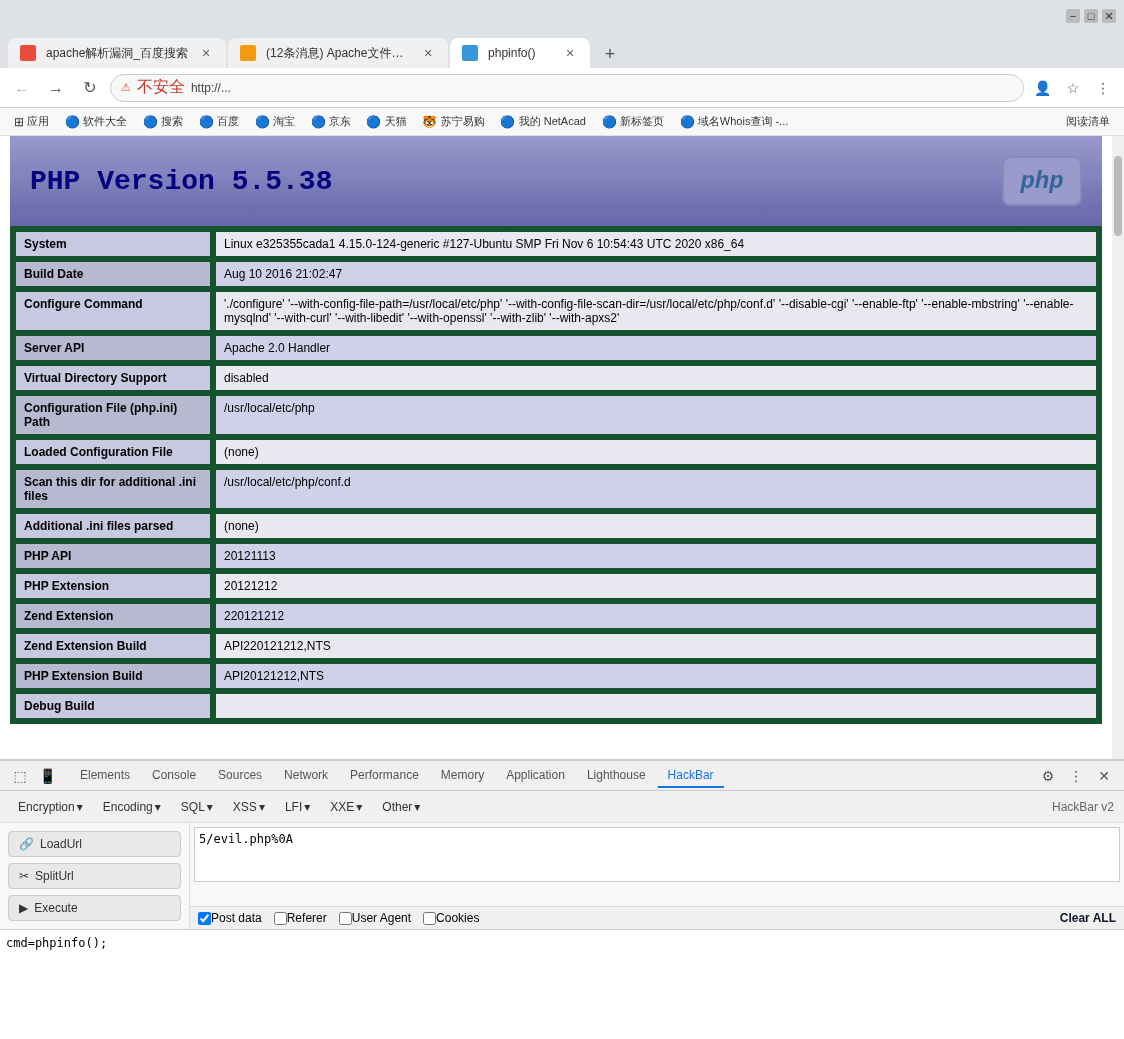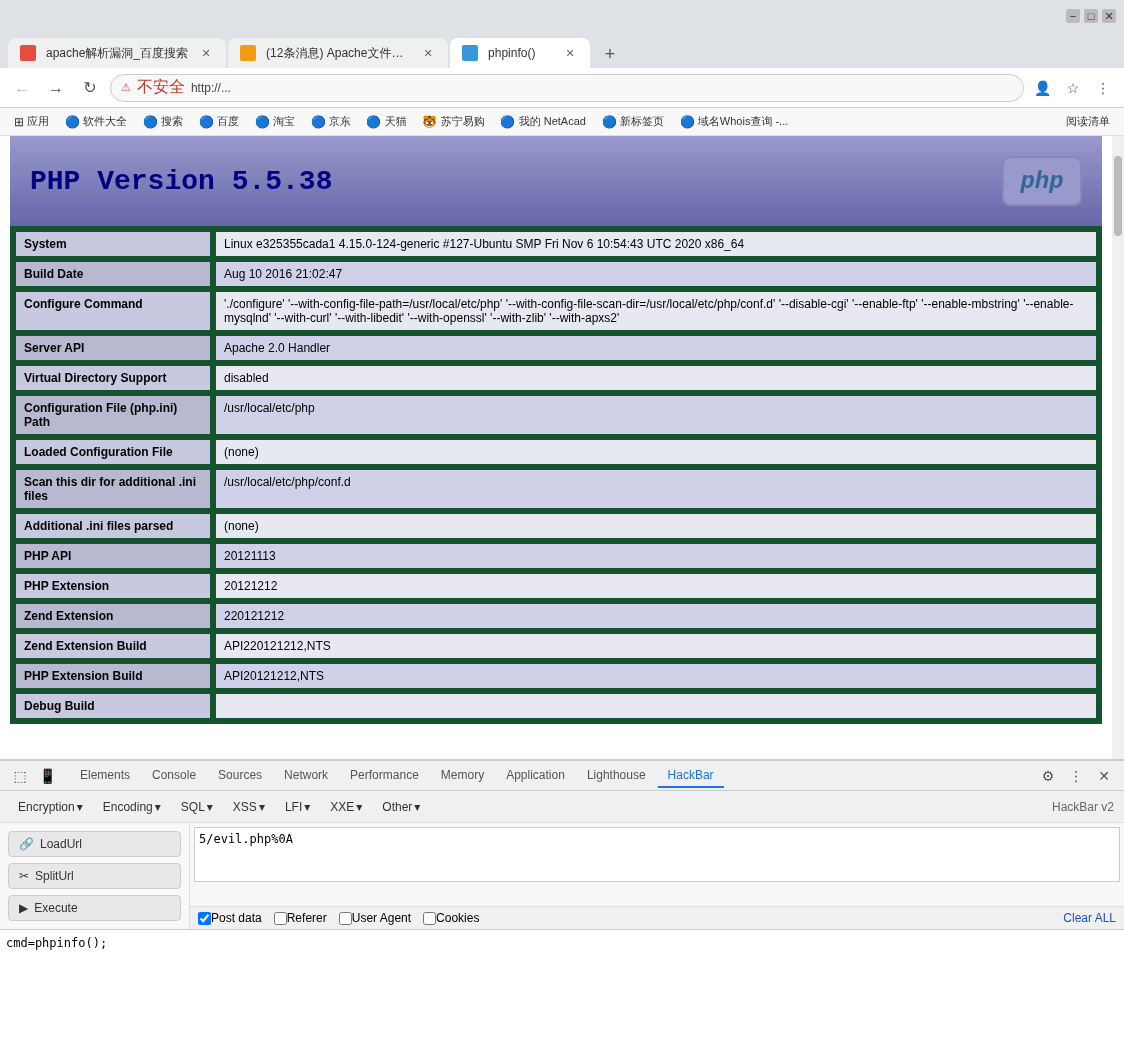--- a/index.html
+++ b/index.html
@@ -63,21 +63,21 @@
     .hackbar-body { display: flex; flex: 1; }
     .hackbar-left { width: 190px; display: flex; flex-direction: column; gap: 6px; padding: 8px; border-right: 1px solid #ddd; }
     .hackbar-btn { display: flex; align-items: center; gap: 6px; padding: 5px 10px; background: #e8e8e8; border: 1px solid #ccc; border-radius: 4px; cursor: pointer; font-size: 12px; color: #333; }
 
     .hackbar-right { flex: 1; display: flex; flex-direction: column; }
     .hackbar-url-area { flex: 1; padding: 4px; }
     .hackbar-url-input { width: 100%; height: 55px; border: 1px solid #ccc; font-size: 12px; padding: 4px; resize: none; font-family: monospace; }
     .hackbar-options { display: flex; align-items: center; gap: 12px; padding: 4px 8px; border-top: 1px solid #ddd; background: #f0f0f0; }
     .hackbar-checkbox { display: flex; align-items: center; font-size: 12px; }
     .hackbar-checkbox input { cursor: pointer; }
-    .clear-all-btn { color: #1d4ed8; font-size: 12px; cursor: pointer; font-weight: normal; margin-left: auto; }
+    .clear-all-btn { color: #0f172a; font-size: 12px; cursor: pointer; font-weight: bold; margin-left: auto; }
 
     .hackbar-bottom { height: 110px; border-top: 1px solid #ccc; }
     .hackbar-textarea { width: 100%; height: 100%; border: none; font-family: monospace; font-size: 12px; padding: 6px; resize: none; background: #fff; }
 
     
     .fav-red { background: #e74c3c; }
     .fav-orange { background: #f39c12; }
     .fav-blue { background: #3498db; }
   </style>
 </head>

